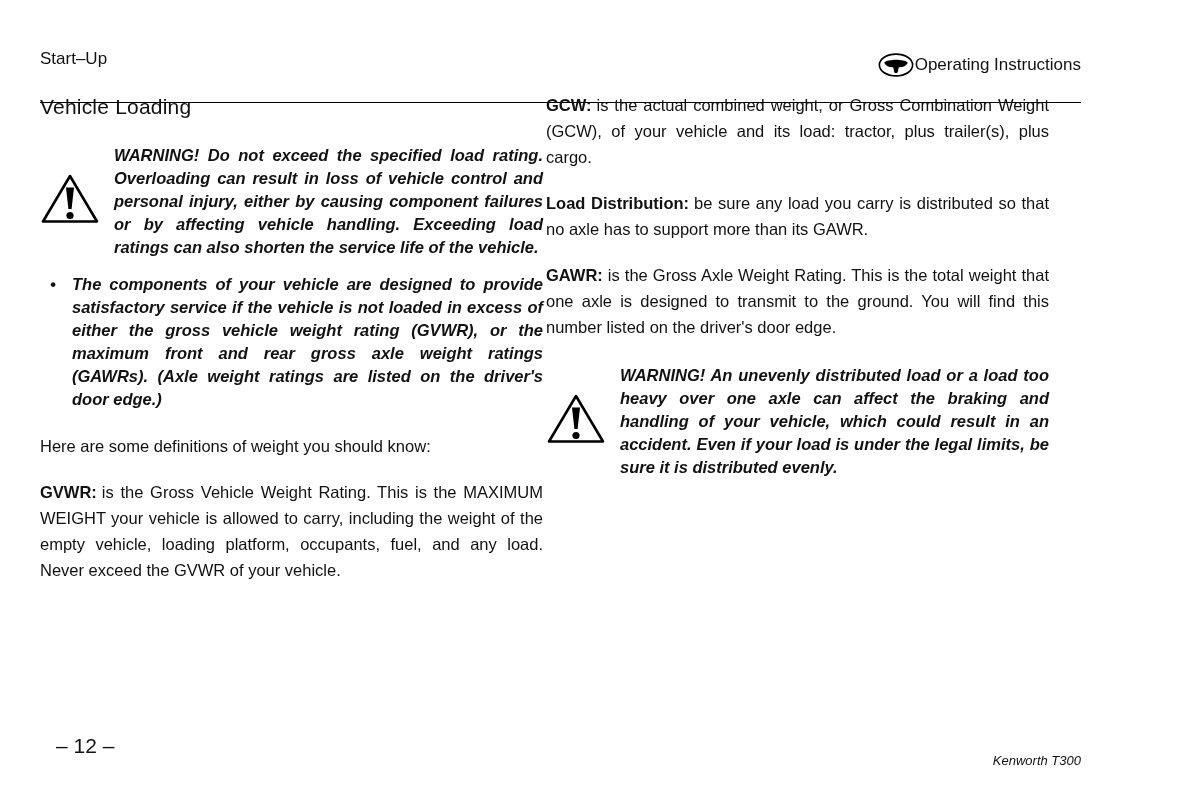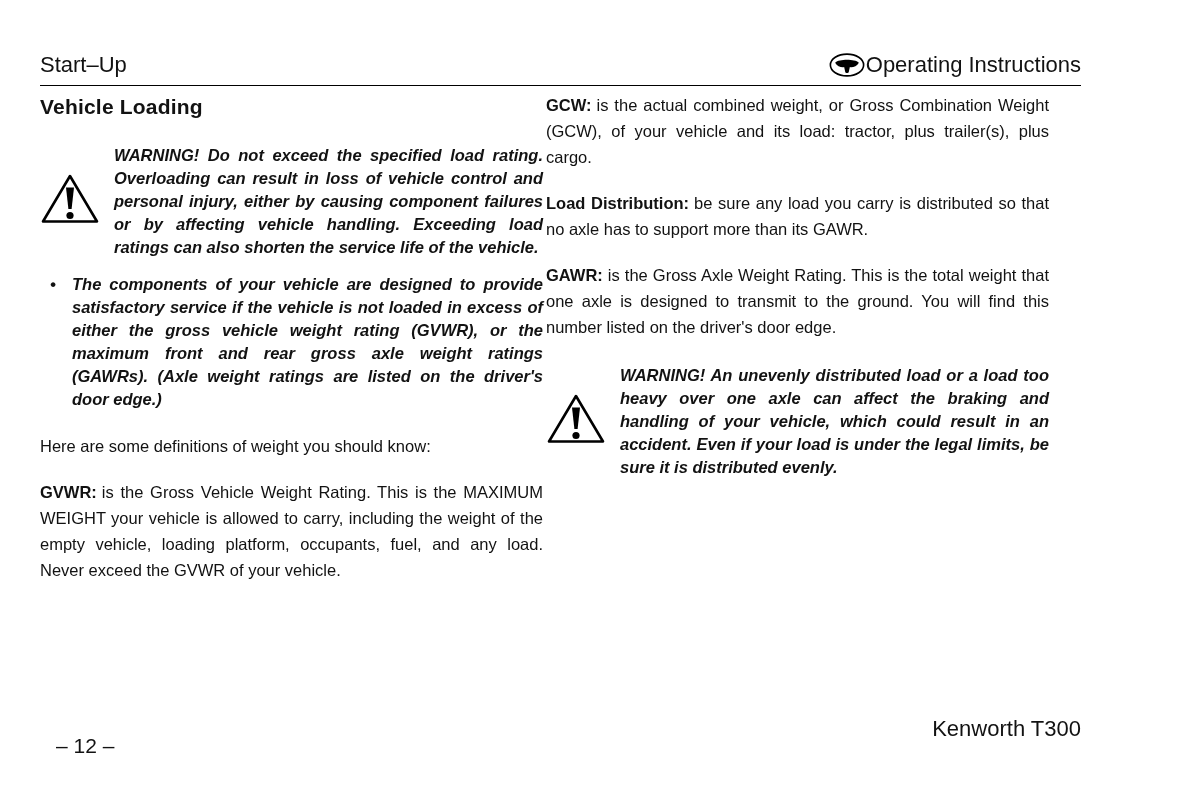--- a/index.html
+++ b/index.html
@@ -12,41 +12,41 @@
     overflow: hidden;
   }
   .page {
     position: absolute; inset: 0;
     background: #ffffff;
   }
   
   .header {
     position: absolute;
     left: 40px; right: 101px; top: 40px;
-    display: flex; justify-content: space-between; align-items: flex-end;
-    padding-bottom: 7px;
+    display: flex; justify-content: space-between; align-items: center;
+    padding-bottom: 24px;
     border-bottom: 1.5px solid #000;
-    font-size: 22px;
+    font-size: 17px;
   }
   .header-right { display: flex; align-items: center; gap: 0; margin-top: 12px; }
   .wheel-icon svg { display: block; }
 
   
   .col {
     position: absolute; top: 92px;
     width: 503px;
     font-size: 16.5px;
     line-height: 26px;
   }
   .col-left  { left: 40px; }
   .col-right { left: 546px; }
 
   h1.doc-title {
     font-size: 21px;
-    font-weight: bold;
+    font-weight: normal;
     letter-spacing: 0.2px;
     margin: 2px 0 4px 0;
     line-height: 26px;
   }
   .para { text-align: justify; margin-bottom: 20px; }
   .term { font-weight: bold; margin-right: 5px; }
 
   
   .warning {
     display: flex;
@@ -75,22 +75,22 @@
   }
   .bullet-item .bullet { flex: 0 0 12px; }
   .bullet-item .bullet-text { flex: 1; text-align: justify; }
 
   
   .footer-left {
     position: absolute; left: 56px; bottom: 40px;
     font-size: 21px;
   }
   .footer-right {
-    position: absolute; right: 101px; bottom: 56px;
-    font-size: 22px; 
+    position: absolute; right: 101px; bottom: 30px;
+    font-size: 13px; font-style: italic;
   }
 </style>
 </head>
 <body>
 
 <div class="page">
 
   <div class="header">
     <span class="header-left">Start–Up</span>
     <span class="header-right">

